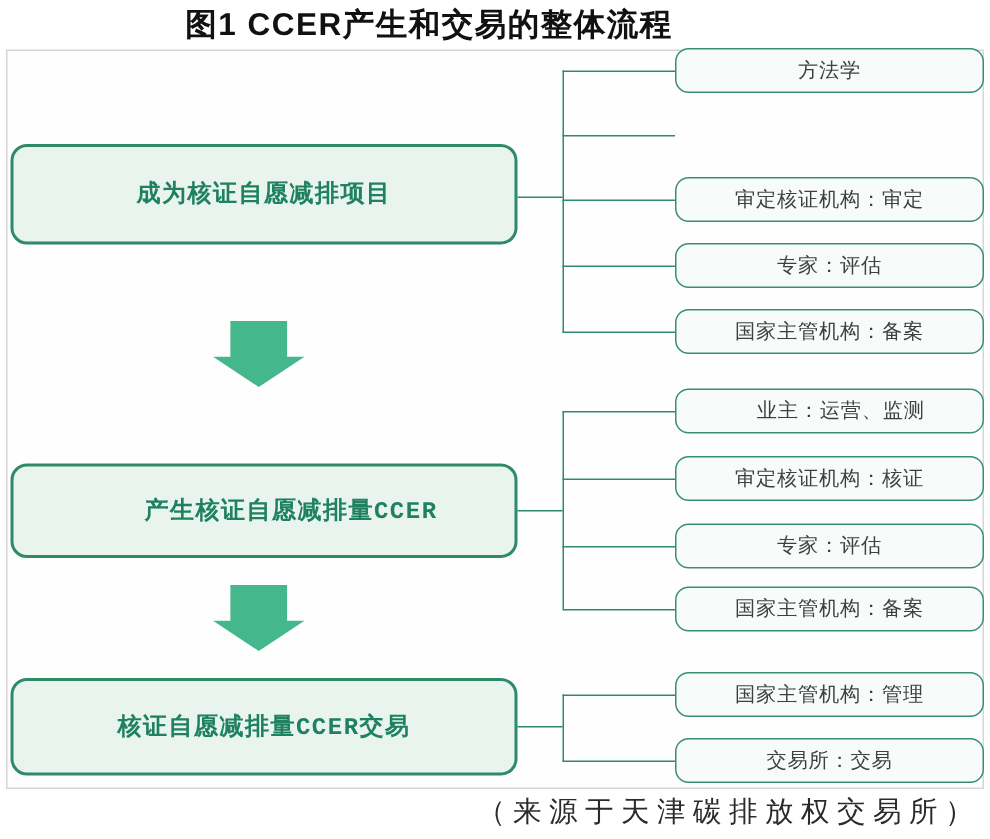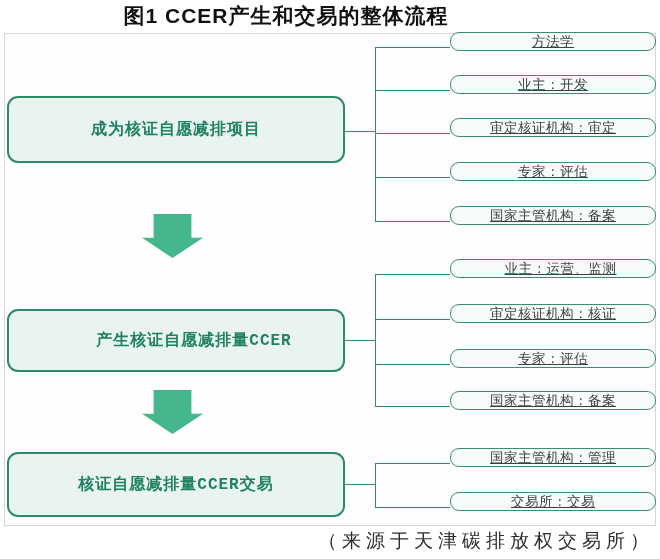--- a/index.html
+++ b/index.html
@@ -18,24 +18,24 @@
   .main-box {
     position:absolute; left:7px; width:338px; box-sizing:border-box;
     background:#e9f4ee; border:2px solid #2f8a68; border-radius:11px;
     display:flex; align-items:center; justify-content:center;
     color:#1e8160; font-size:16px; font-weight:bold; letter-spacing:1px;font-family:Liberation Mono, monospace;
   }
   #main1 { top:96px;  height:67px; }
   #main2 { top:309px; height:63px;padding-left:36px; }
   #main3 { top:452px; height:65px; }
   .item-box {
-    position:absolute; left:450px; width:206px; height:19px; box-sizing:border-box;
+    position:absolute; left:450px; width:206px; height:30px; box-sizing:border-box;
     background:#f7fbf9; border:1px solid #3a8f70; border-radius:9px;
     display:flex; align-items:center; justify-content:center;
-    color:#3f3f3f; font-size:13.5px; letter-spacing:0.5px;text-decoration:underline;
+    color:#3f3f3f; font-size:13.5px; letter-spacing:0.5px;
   }
   .hline, .vline { position:absolute; background:#2f8a68; }
   .hline { height:1px; }
   .vline { width:1px; }
   .down-arrow {
     position:absolute; left:142px; width:61px; height:44px; background:#45b78d;
     clip-path: polygon(19% 0%, 81% 0%, 81% 54%, 100% 54%, 50% 100%, 0% 54%, 19% 54%);
   }
   #arrow1 { top:214px; }
   #arrow2 { top:390px; }
@@ -63,21 +63,20 @@
 
   <div class="hline" style="left:345px; top:131px; width:30px;"></div>
   <div class="vline" style="left:375px; top:47px; height:175px;"></div>
   <div class="hline" style="left:375px; top:47px;  width:75px;"></div>
   <div class="hline" style="left:375px; top:90px;  width:75px;"></div>
   <div class="hline" style="left:375px; top:133px; width:75px;"></div>
   <div class="hline" style="left:375px; top:177px; width:75px;"></div>
   <div class="hline" style="left:375px; top:221px; width:75px;"></div>
 
   <div class="item-box" style="top:32px;">方法学</div>
-  <div class="item-box" style="top:75px;">业主：开发</div>
   <div class="item-box" style="top:118px;">审定核证机构：审定</div>
   <div class="item-box" style="top:162px;">专家：评估</div>
   <div class="item-box" style="top:206px;">国家主管机构：备案</div>
 
   <div class="hline" style="left:345px; top:340px; width:30px;"></div>
   <div class="vline" style="left:375px; top:274px; height:132px;"></div>
   <div class="hline" style="left:375px; top:274px; width:75px;"></div>
   <div class="hline" style="left:375px; top:319px; width:75px;"></div>
   <div class="hline" style="left:375px; top:364px; width:75px;"></div>
   <div class="hline" style="left:375px; top:406px; width:75px;"></div>

